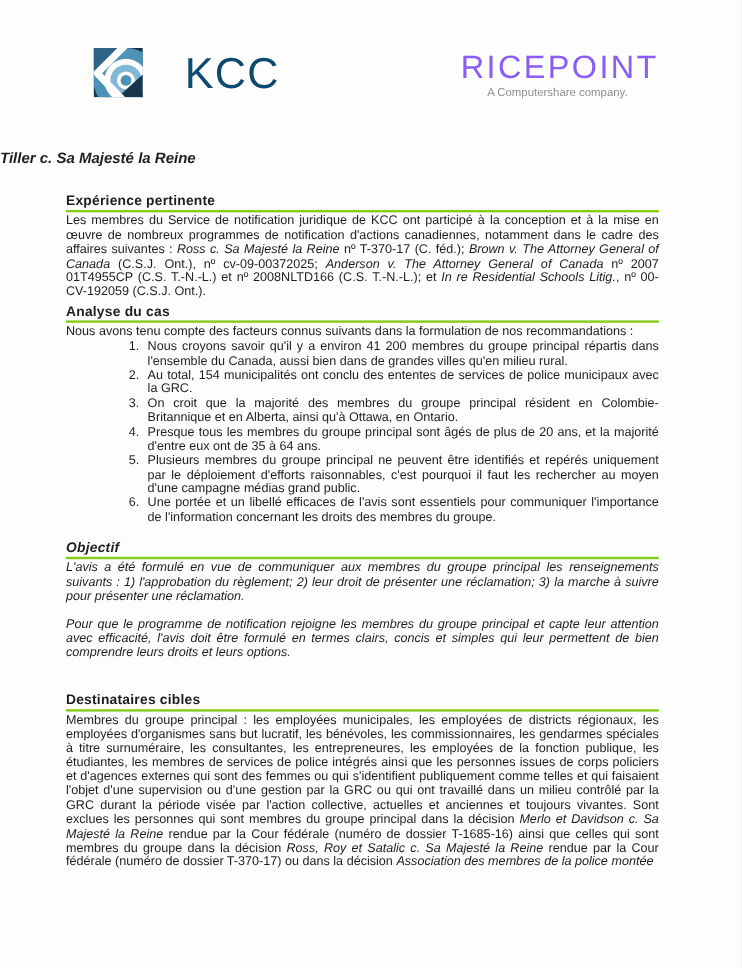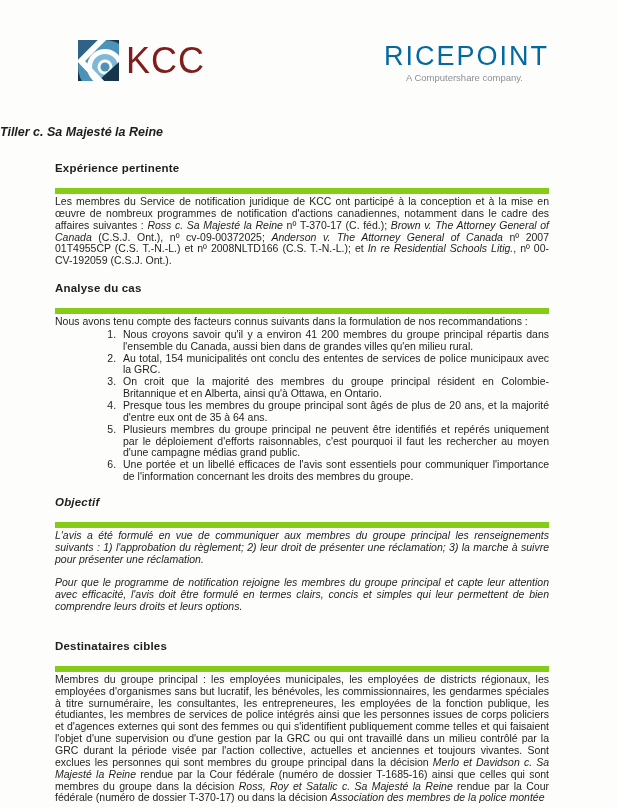--- a/index.html
+++ b/index.html
@@ -6,37 +6,37 @@
   .page{
     width:618px;height:807px;position:relative;margin:0 auto;
     background:#fdfdfc;overflow:hidden;
     font-family:"Liberation Sans", sans-serif;color:#1e1e1e;
   }
   
   .header{position:absolute;top:40px;left:78px;width:471px;
           display:flex;justify-content:space-between;align-items:flex-start;}
   .kcc-logo{display:flex;align-items:center;gap:7px;}
   .kcc-icon svg{display:block;}
-  .kcc-wordmark{font-size:36px;line-height:41px;color:#7f1d1d;letter-spacing:1px;}
+  .kcc-wordmark{font-size:36px;line-height:41px;color:#0c4a6e;letter-spacing:1px;margin-left:28px;}
   .ricepoint{margin-top:2px;text-align:right;}
-  .rp-wordmark{font-size:27px;line-height:29px;color:#0369a1;letter-spacing:2px;font-weight:400;}
+  .rp-wordmark{font-size:27px;line-height:29px;color:#8b5cf6;letter-spacing:2px;font-weight:400;}
   .rp-tagline{font-size:9.5px;color:#8a9096;margin-top:1px;padding-right:4px;text-align:center;}
   
   .title-block{position:absolute;top:125px;left:0;width:618px;text-align:left;}
   .title1{font-size:12.5px;line-height:15px;font-weight:bold;font-style:italic;}
   .title2{font-size:12.5px;line-height:15px;font-weight:bold;}
   
   .content{position:absolute;top:162px;left:55px;width:494px;}
-  .sec-h{font-size:11.5px;font-weight:bold;margin:0;padding:0 0 14px 0;
-         border-bottom:6px solid #84cc16;letter-spacing:.2px;}
+  .sec-h{font-size:11.5px;font-weight:bold;margin:0;padding:0 0 1px 0;
+         border-bottom:2px solid #84cc16;letter-spacing:.2px;}
   .body{font-size:10.5px;line-height:11.85px;margin:2px 0 0 0;text-align:justify;}
   .intro{text-align:left;}
   ol.num{margin:1px 0 0 0;padding:0 0 0 64px;}
   ol.num li{font-size:10.5px;line-height:11.85px;text-align:justify;padding-left:4px;}
-  .sec-analyse{margin-top:15px;}
+  .sec-analyse{margin-top:4px;}
   .sec-objectif{margin-top:13px;font-style:italic;}
   .sec-destinataires{margin-top:27px;}
   .p2{margin-top:12px;}
   .it{font-style:italic;}
   
   .footer{position:absolute;top:768px;left:55px;width:494px;font-size:10.5px;color:#222;}
   .pagenum{position:absolute;left:212px;top:0;}
 </style>
 </head>
 <body>

